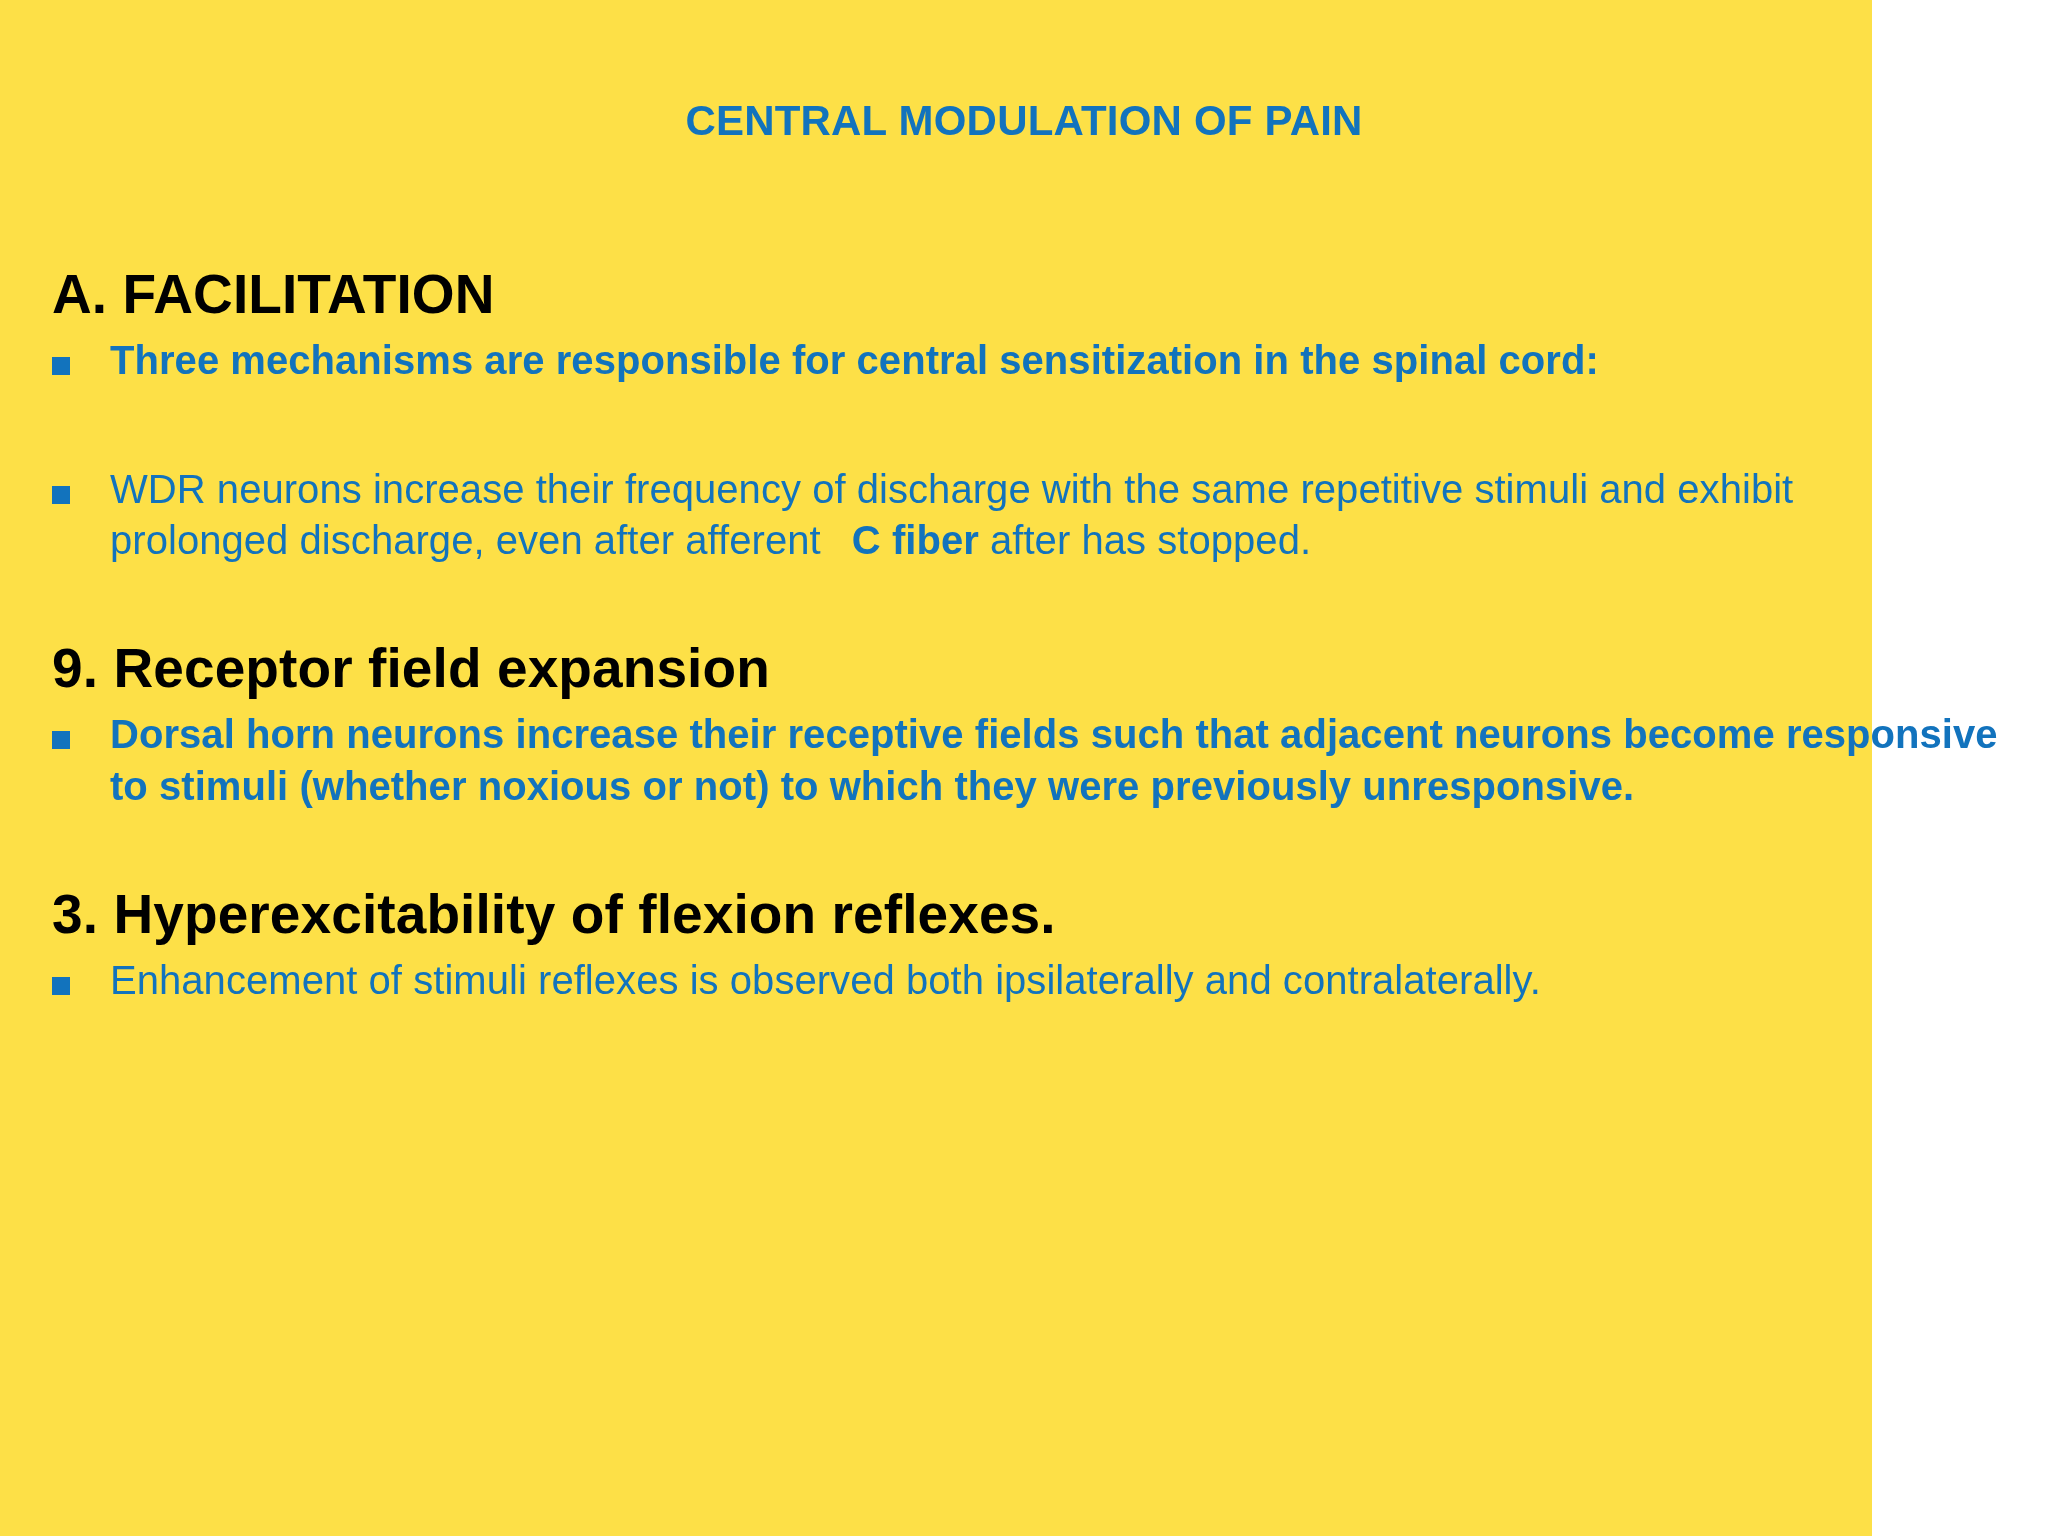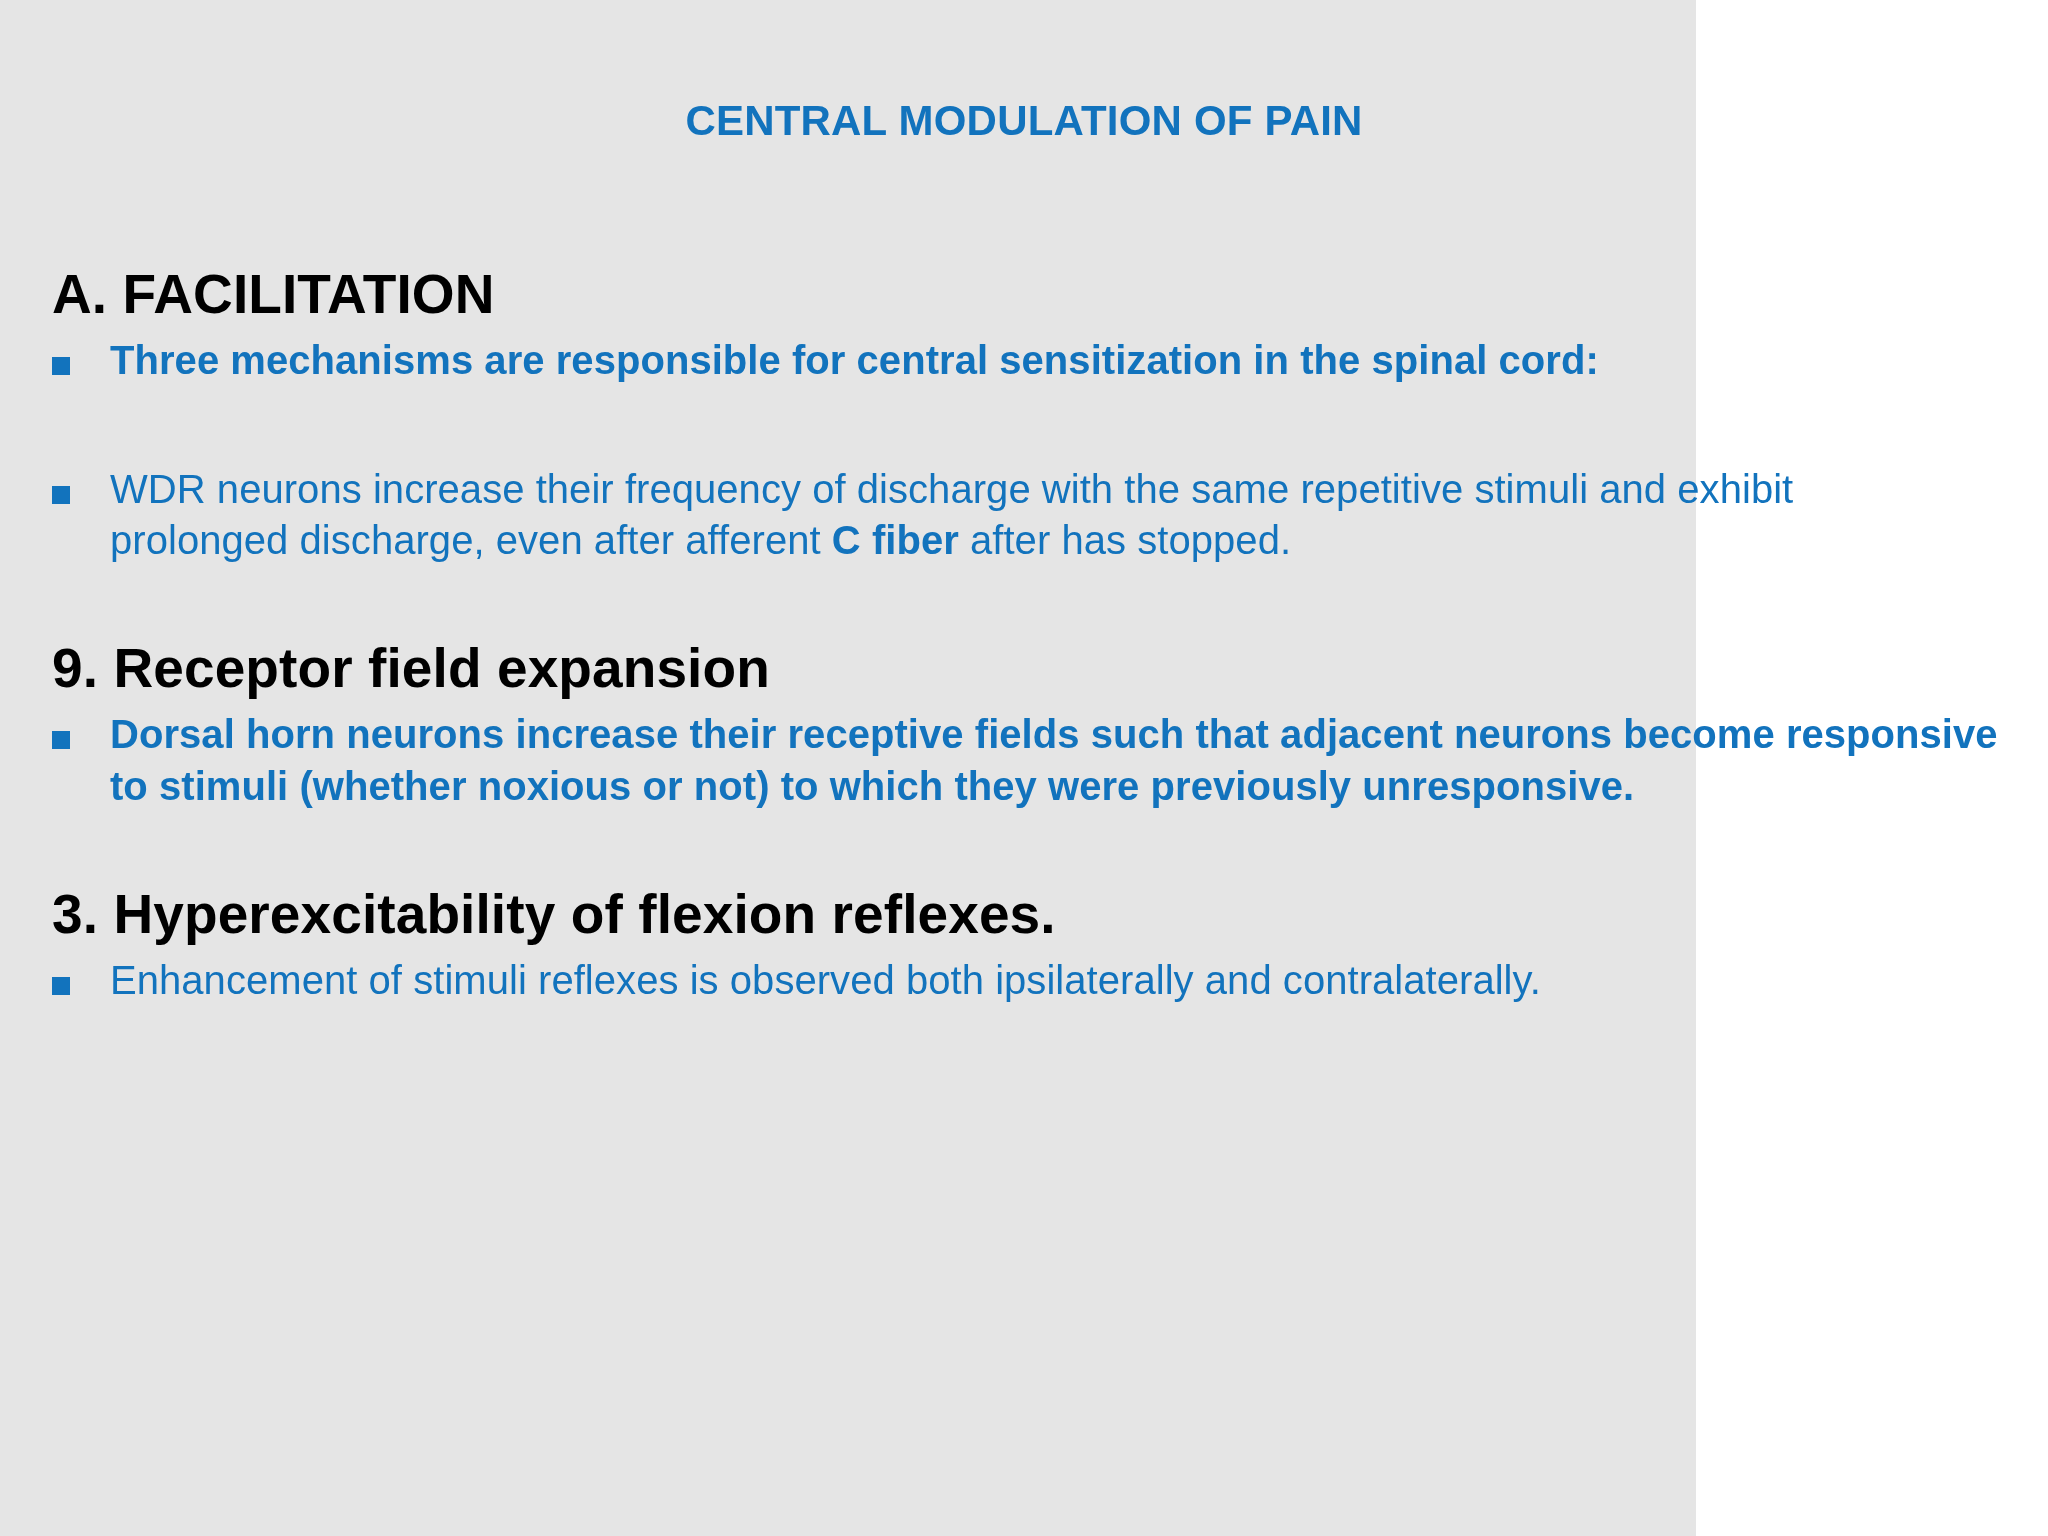--- a/index.html
+++ b/index.html
@@ -10,23 +10,23 @@
   body {
     width: 2048px;
     height: 1536px;
     overflow: hidden;
     font-family: "Liberation Sans", sans-serif;
     -webkit-font-smoothing: antialiased;
   }
 
   .slide {
     position: relative;
-    width: 1696px;
+    width: 1872px;
     height: 1536px;
-    background: #e5e5e5;
+    background: #fde047;
     box-sizing: border-box;
   }
 
   
   .slide-title {
     position: absolute;
     top: 98px;
     left: 0;
     width: 2048px;
     text-align: center;
@@ -77,20 +77,21 @@
     flex: 1 1 auto;
     color: #1273bd;
     font-size: 40px;
     line-height: 1.28;
     padding-left: 40px;
     letter-spacing: 0.05px;
   }
 
   .bullet-text b {
     font-weight: bold;
+    margin-left: 20px;
   }
 
   .gap-lg { height: 78px; }
   .gap-md { height: 70px; }
   .w-narrow { max-width: 1730px; }
   .w-mid { max-width: 1830px; }
   .w-wide { max-width: 1900px; font-weight: bold; }
 </style>
 </head>
 <body>

